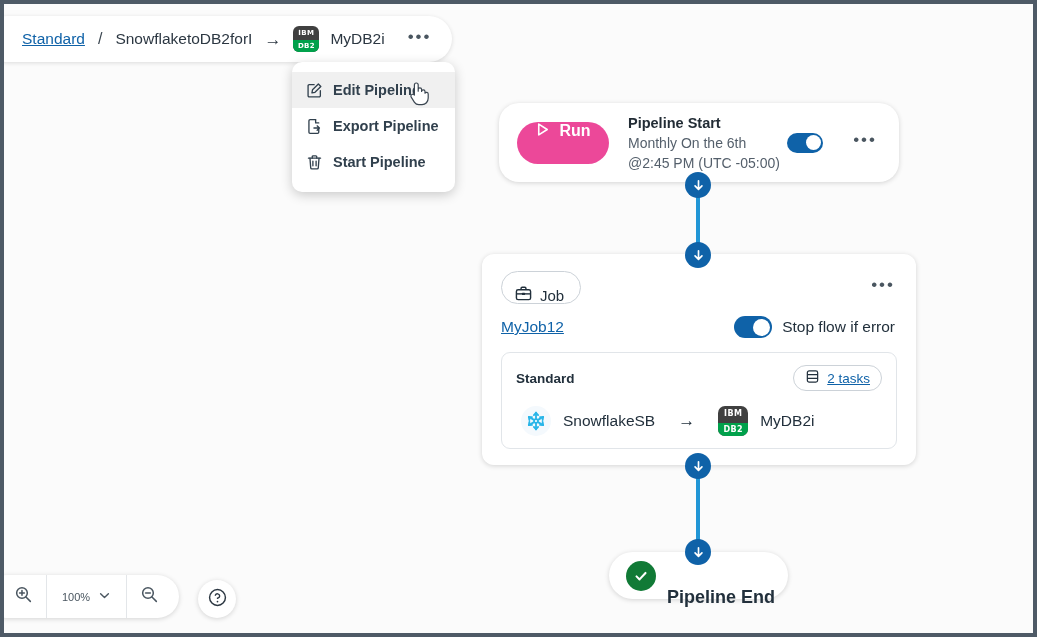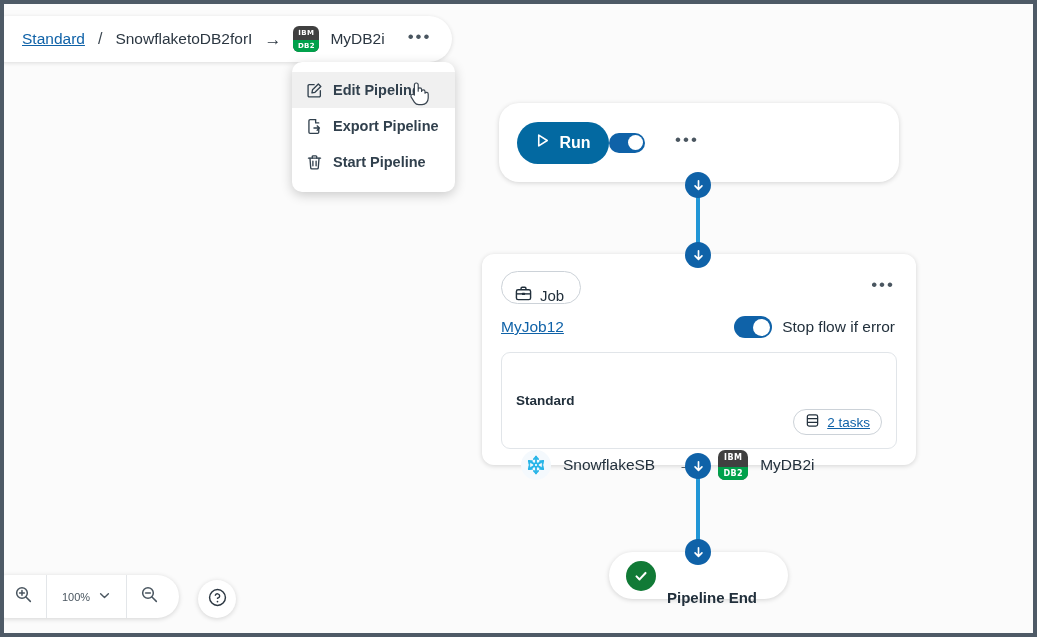--- a/index.html
+++ b/index.html
@@ -159,24 +159,24 @@
     box-shadow: 0 1px 5px rgba(0,0,0,0.16);
     display: flex;
     align-items: center;
     padding: 0 20px 0 18px;
     z-index: 5;
   }
   .run-btn {
     width: 92px;
     height: 42px;
     border-radius: 21px;
-    background: #0369a1;
+    background: #ec4899;
     color: #ffffff;
     display: flex;
-    align-items: center;
+    align-items: flex-start;
     justify-content: center;
     gap: 9px;
     font-size: 16px;
     font-weight: bold;
     cursor: pointer;
     flex: none;
     border: none;
     font-family: "Liberation Sans", sans-serif;
   }
   .start-info { margin-left: 19px; flex: 1; }
@@ -287,21 +287,20 @@
   .tasks-pill {
     display: inline-flex;
     align-items: center;
     gap: 7px;
     height: 26px;
     padding: 0 11px;
     border: 1px solid #ccd2d8;
     border-radius: 13px;
     background: #fff;
     cursor: pointer;
-    margin-top: 44px;
   }
   .tasks-pill-label {
     color: #0f62a8;
     font-size: 13.5px;
     text-decoration: underline;
   }
   .endpoints {
     display: flex;
     align-items: center;
     gap: 12px;
@@ -347,21 +346,21 @@
     width: 30px; height: 30px;
     border-radius: 50%;
     background: #117a36;
     display: flex;
     align-items: center;
     justify-content: center;
     flex: none;
   }
   .end-label {
     color: #22303c;
-    font-size: 15px;
+    font-size: 18px;
     font-weight: bold;
     margin-top: 44px;
   }
 
   
   .conn-line {
     position: absolute;
     width: 4px;
     background: #2196d6;
     left: 692px;
@@ -435,20 +434,25 @@
 
   <div class="node-start">
     <button class="run-btn">
       <span>
         <svg width="15" height="15" viewBox="0 0 16 16" fill="none">
           <path d="M4 2.2 L13 8 L4 13.8 Z" stroke="#ffffff" stroke-width="1.7" stroke-linejoin="round" fill="none"></path>
         </svg>
       </span>
       <span>Run</span>
     </button>
+    <div class="start-info">
+      <div class="start-title">Pipeline Start</div>
+      <div class="start-sub">Monthly On the 6th</div>
+      <div class="start-sub">@2:45 PM (UTC -05:00)</div>
+    </div>
     <div class="toggle"></div>
     <div class="dots-btn" style="margin-left:28px;">•••</div>
   </div>
 
   <div class="node-job">
     <div class="job-head">
       <div class="job-badge">
         <span>
           <svg width="17" height="17" viewBox="0 0 18 18" fill="none">
             <rect x="1.5" y="5" width="15" height="10.5" rx="1.8" stroke="#22303c" stroke-width="1.5"></rect>

